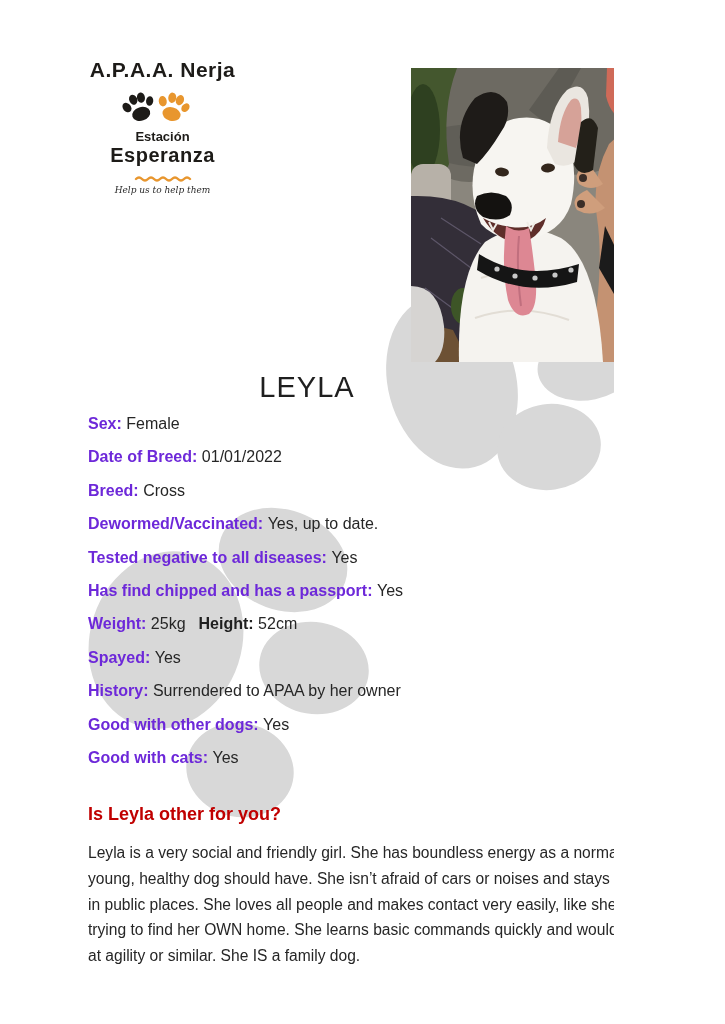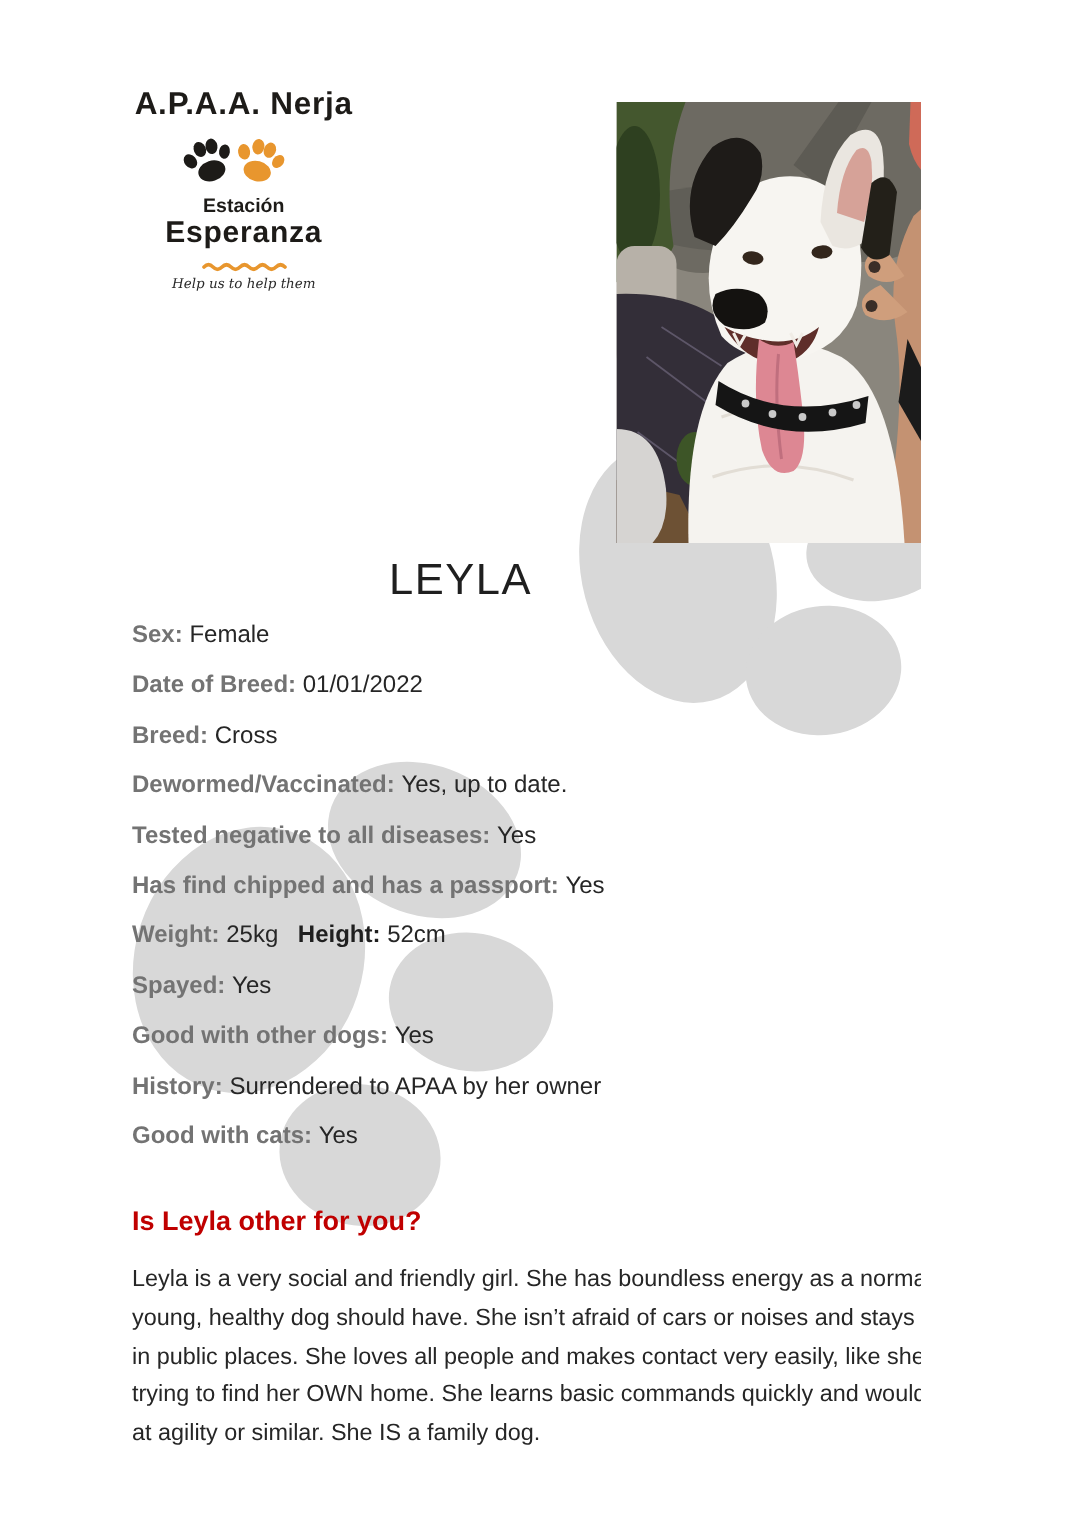--- a/index.html
+++ b/index.html
@@ -24,21 +24,21 @@
   
   .photo{position:absolute;left:411px;top:68px;width:218px;height:294px;z-index:2;}
   .photo svg{display:block;width:100%;height:100%;}
   .coral-blob{position:absolute;left:627px;top:72px;width:72px;height:92px;z-index:2;
               background:#cf6a58;border-radius:2px 30px 38px 14px;}
   
   .title{position:absolute;left:0;right:0;top:371px;text-align:center;z-index:1;
          font-size:29px;font-weight:400;letter-spacing:1px;color:#1f1f1f;}
   .fields{position:absolute;left:88px;top:413px;width:580px;z-index:1;}
   .frow{font-size:16px;line-height:21px;margin-bottom:12.4px;white-space:nowrap;}
-  .flabel{font-weight:700;color:#737373;}
+  .flabel{font-weight:700;color:#6d28d9;}
   .fval{margin-left:.28em;}
   .flabel2{font-weight:700;color:#1f1f1f;margin-left:13px;}
   .sec-heading{position:absolute;left:88px;top:804px;z-index:1;
                font-size:18px;font-weight:700;color:var(--accent,#c00000);}
   .sec-body{position:absolute;left:88px;top:840px;width:578px;z-index:1;
             font-size:15.6px;line-height:25.8px;color:#262626;}
 </style>
 </head>
 <body>
 
@@ -158,21 +158,21 @@
 
   <div class="fields">
     <div class="frow"><span class="flabel">Sex:</span><span class="fval">Female</span></div>
     <div class="frow"><span class="flabel">Date of Breed:</span><span class="fval">01/01/2022</span></div>
     <div class="frow"><span class="flabel">Breed:</span><span class="fval">Cross</span></div>
     <div class="frow"><span class="flabel">Dewormed/Vaccinated:</span><span class="fval">Yes, up to date.</span></div>
     <div class="frow"><span class="flabel">Tested negative to all diseases:</span><span class="fval">Yes</span></div>
     <div class="frow"><span class="flabel">Has find chipped and has a passport:</span><span class="fval">Yes</span></div>
     <div class="frow"><span class="flabel">Weight:</span><span class="fval">25kg</span><span class="flabel2">Height:</span><span class="fval">52cm</span></div>
     <div class="frow"><span class="flabel">Spayed:</span><span class="fval">Yes</span></div>
+    <div class="frow"><span class="flabel">History:</span><span class="fval">Surrendered to APAA by her owner</span></div>
     <div class="frow"><span class="flabel">Good with other dogs:</span><span class="fval">Yes</span></div>
-    <div class="frow"><span class="flabel">History:</span><span class="fval">Surrendered to APAA by her owner</span></div>
     <div class="frow"><span class="flabel">Good with cats:</span><span class="fval">Yes</span></div>
   </div>
 
   <div class="sec-heading">Is Leyla other for you?</div>
   <div class="sec-body">Leyla is a very social and friendly girl. She has boundless energy as a normal young, healthy dog should have. She isn’t afraid of cars or noises and stays relaxed in public places. She loves all people and makes contact very easily, like she is trying to find her OWN home. She learns basic commands quickly and would excel at agility or similar. She IS a family dog.</div>
 
 </div>
 
 </body></html>

